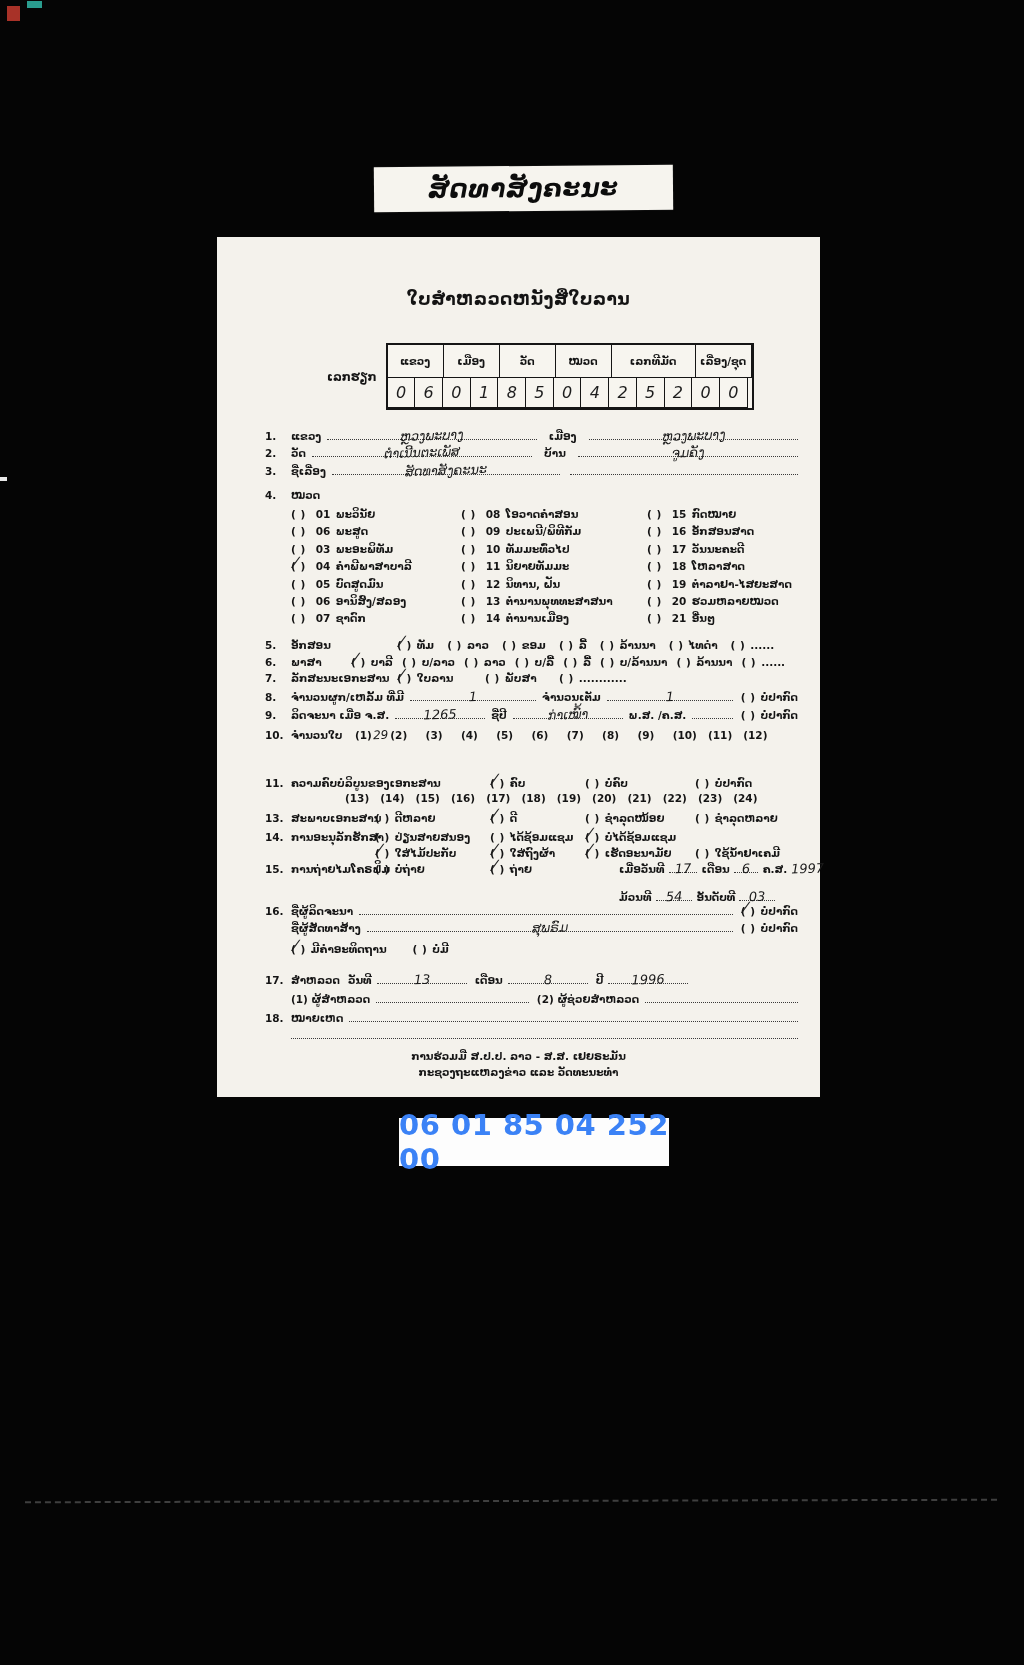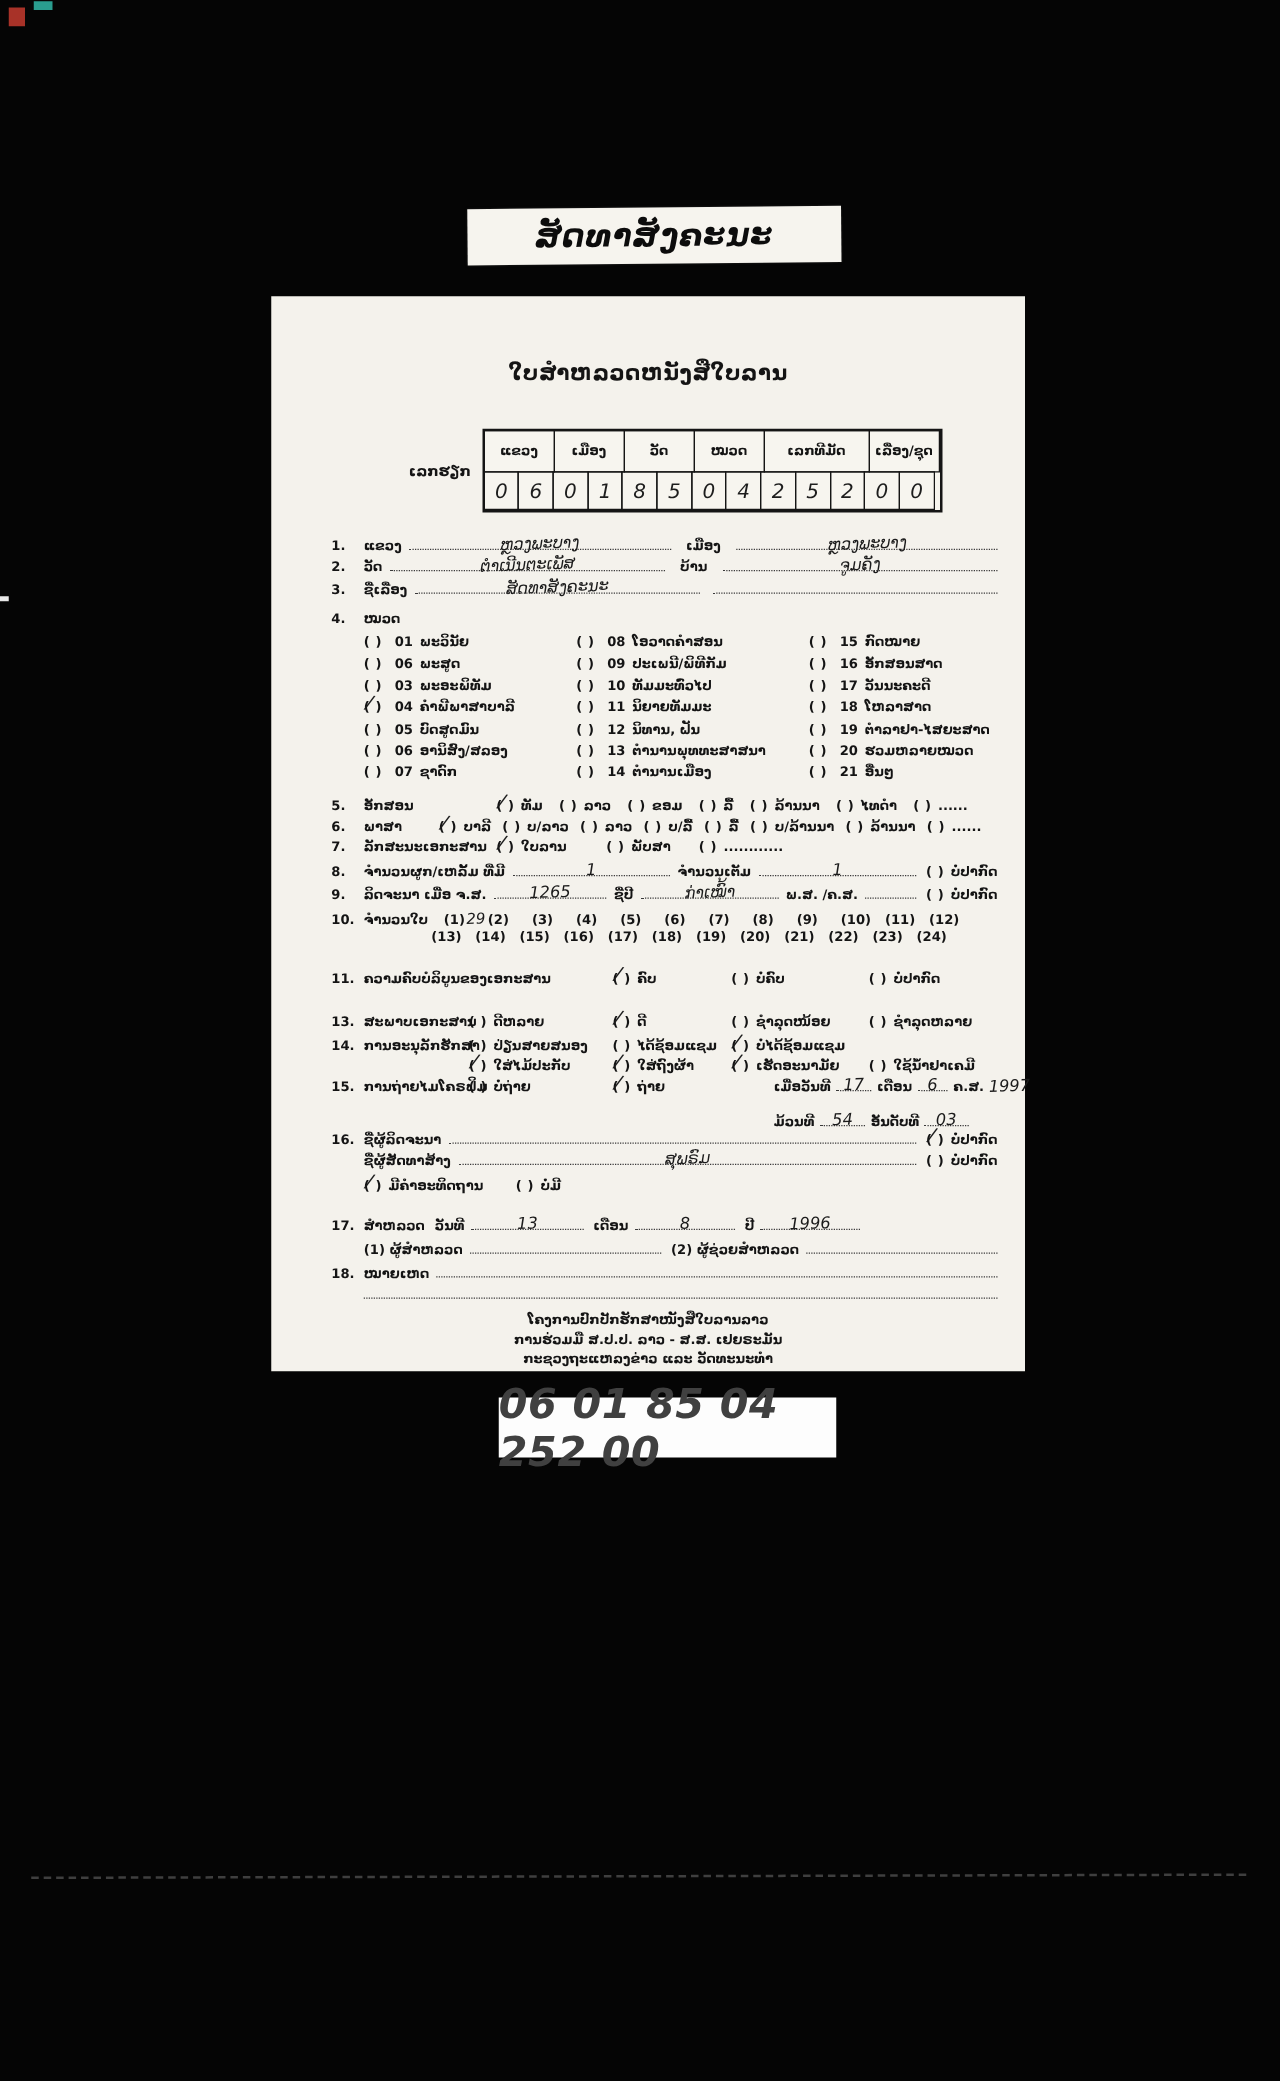--- a/index.html
+++ b/index.html
@@ -73,32 +73,32 @@
   .slots11 .opt:nth-of-type(2){width:110px;margin:0;}
   .slots7 .opt:nth-of-type(1){width:88px;margin:0;}
   .slots7 .opt:nth-of-type(2){width:74px;margin:0;}
   .datecol{flex:1;display:flex;flex-direction:column;gap:12px;}
   .dateline{display:flex;align-items:baseline;height:16px;}
   .dateline .flabel{margin-right:4px;}
   .dateline .dots{margin-right:5px;}
 
   .leafcells{flex:1;display:flex;flex-direction:column;}
   .lrow{display:flex;height:15px;align-items:baseline;}
-  .lrow2{margin-left:-10px;}
+  .lrow2{margin-left:-10px;margin-top:48px;}
   .ncell{width:35.3px;flex:none;}
   .hw10{font-size:12px;margin-left:1px;}
 
   .npopt{margin-left:auto;}
 
   .footer{position:absolute;left:0;top:812px;width:100%;text-align:center;
           font-size:10.5px;font-weight:bold;line-height:15.5px;}
 
   .code-box{position:absolute;left:399px;top:1118px;width:270px;height:48px;background:#fdfdfd;
             display:flex;align-items:center;justify-content:center;}
-  .code-text{font-size:33px;font-weight:bold;font-style:italic;color:#404040;letter-spacing:.5px;}
+  .code-text{font-size:29px;font-weight:bold;color:#3b82f6;letter-spacing:.5px;}
 
   .bottom-dashes{position:absolute;left:25px;top:1500px;width:972px;border-top:2px dashed #6f6f6f;
                  opacity:.55;transform:rotate(-0.15deg);}
 </style>
 </head>
 <body>
 
 <div class="stage">
   <div class="artifact art-red"></div>
   <div class="artifact art-teal"></div>
@@ -744,21 +744,20 @@
       <span class="flabel">ໝາຍເຫດ</span>
       <span class="dots dgrow" style="margin-left:6px"></span>
     </div>
 
     <div class="item" style="top:791px">
       <span class="sp"></span>
       <span class="dots dgrow"></span>
     </div>
 
     <div class="footer">
-      <div>ໂຄງການປົກປັກຮັກສາໜັງສືໃບລານລາວ</div>
       <div>ການຮ່ວມມື ສ.ປ.ປ. ລາວ - ສ.ສ. ເຢຍຣະມັນ</div>
       <div>ກະຊວງຖະແຫລງຂ່າວ ແລະ ວັດທະນະທຳ</div>
     </div>
   </div>
 
   <div class="code-box">
     <span class="code-text">06 01 85 04 252 00</span>
   </div>
 
   <div class="bottom-dashes"></div>

